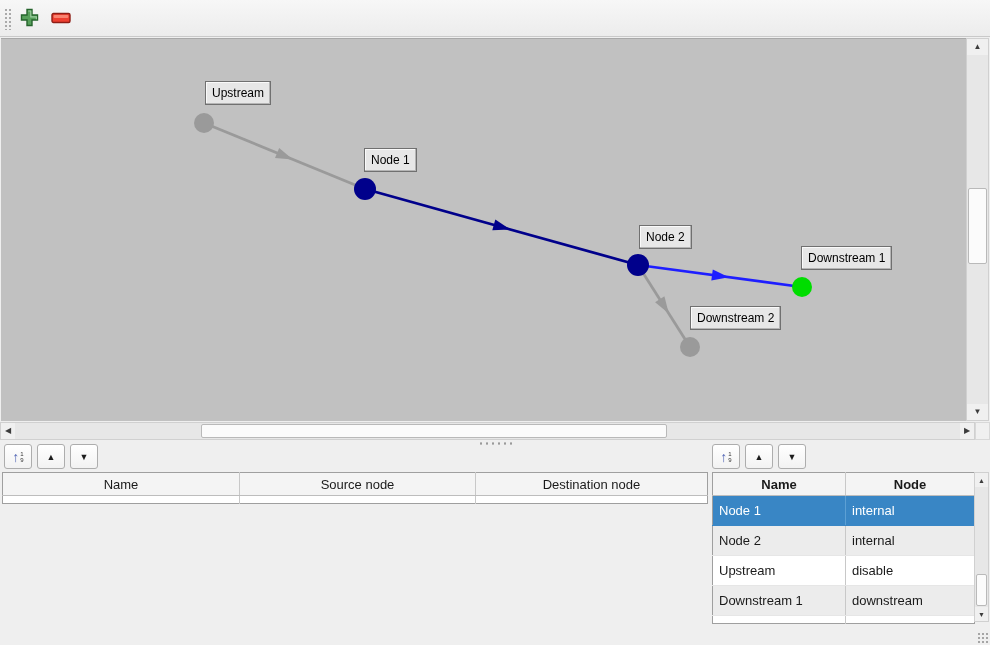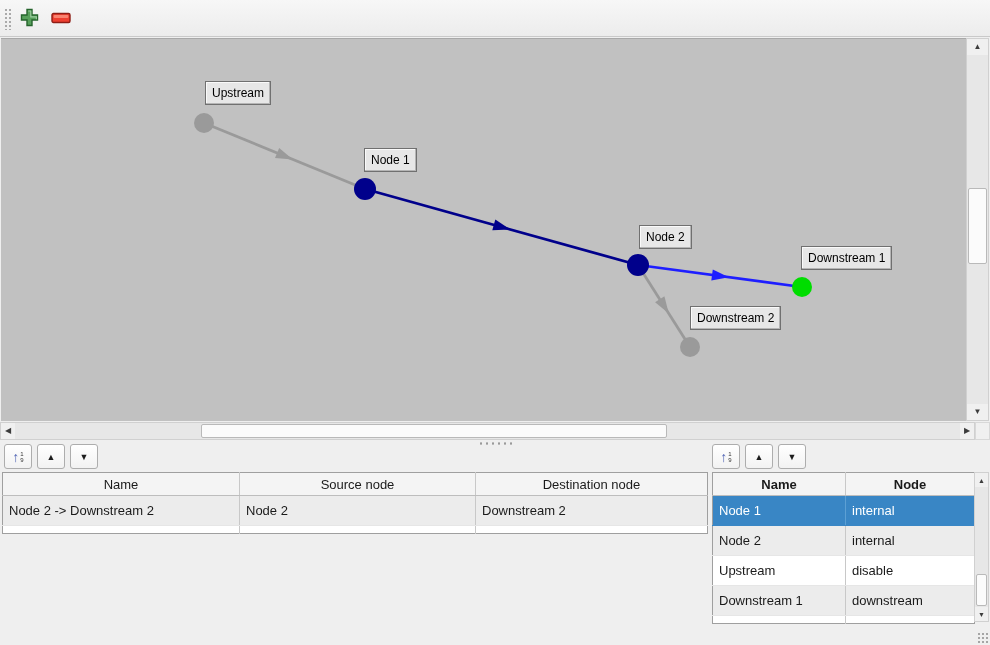--- a/index.html
+++ b/index.html
@@ -169,25 +169,20 @@
         <col style="width:232px">
       </colgroup>
     <thead>
         <tr>
           <th>Name</th>
           <th>Source node</th>
           <th>Destination node</th>
         </tr>
       </thead>
       <tbody>
-        <tr class="alt">
-          <td>Node 2 -&gt; Downstream 2</td>
-          <td>Node 2</td>
-          <td>Downstream 2</td>
-        </tr>
         <tr class="filler">
           <td></td>
           <td></td>
           <td></td>
         </tr>
       </tbody>
   </table>
 
   <table class="data-table nodes-table bold-head" id="nodes-table">
     <colgroup>

